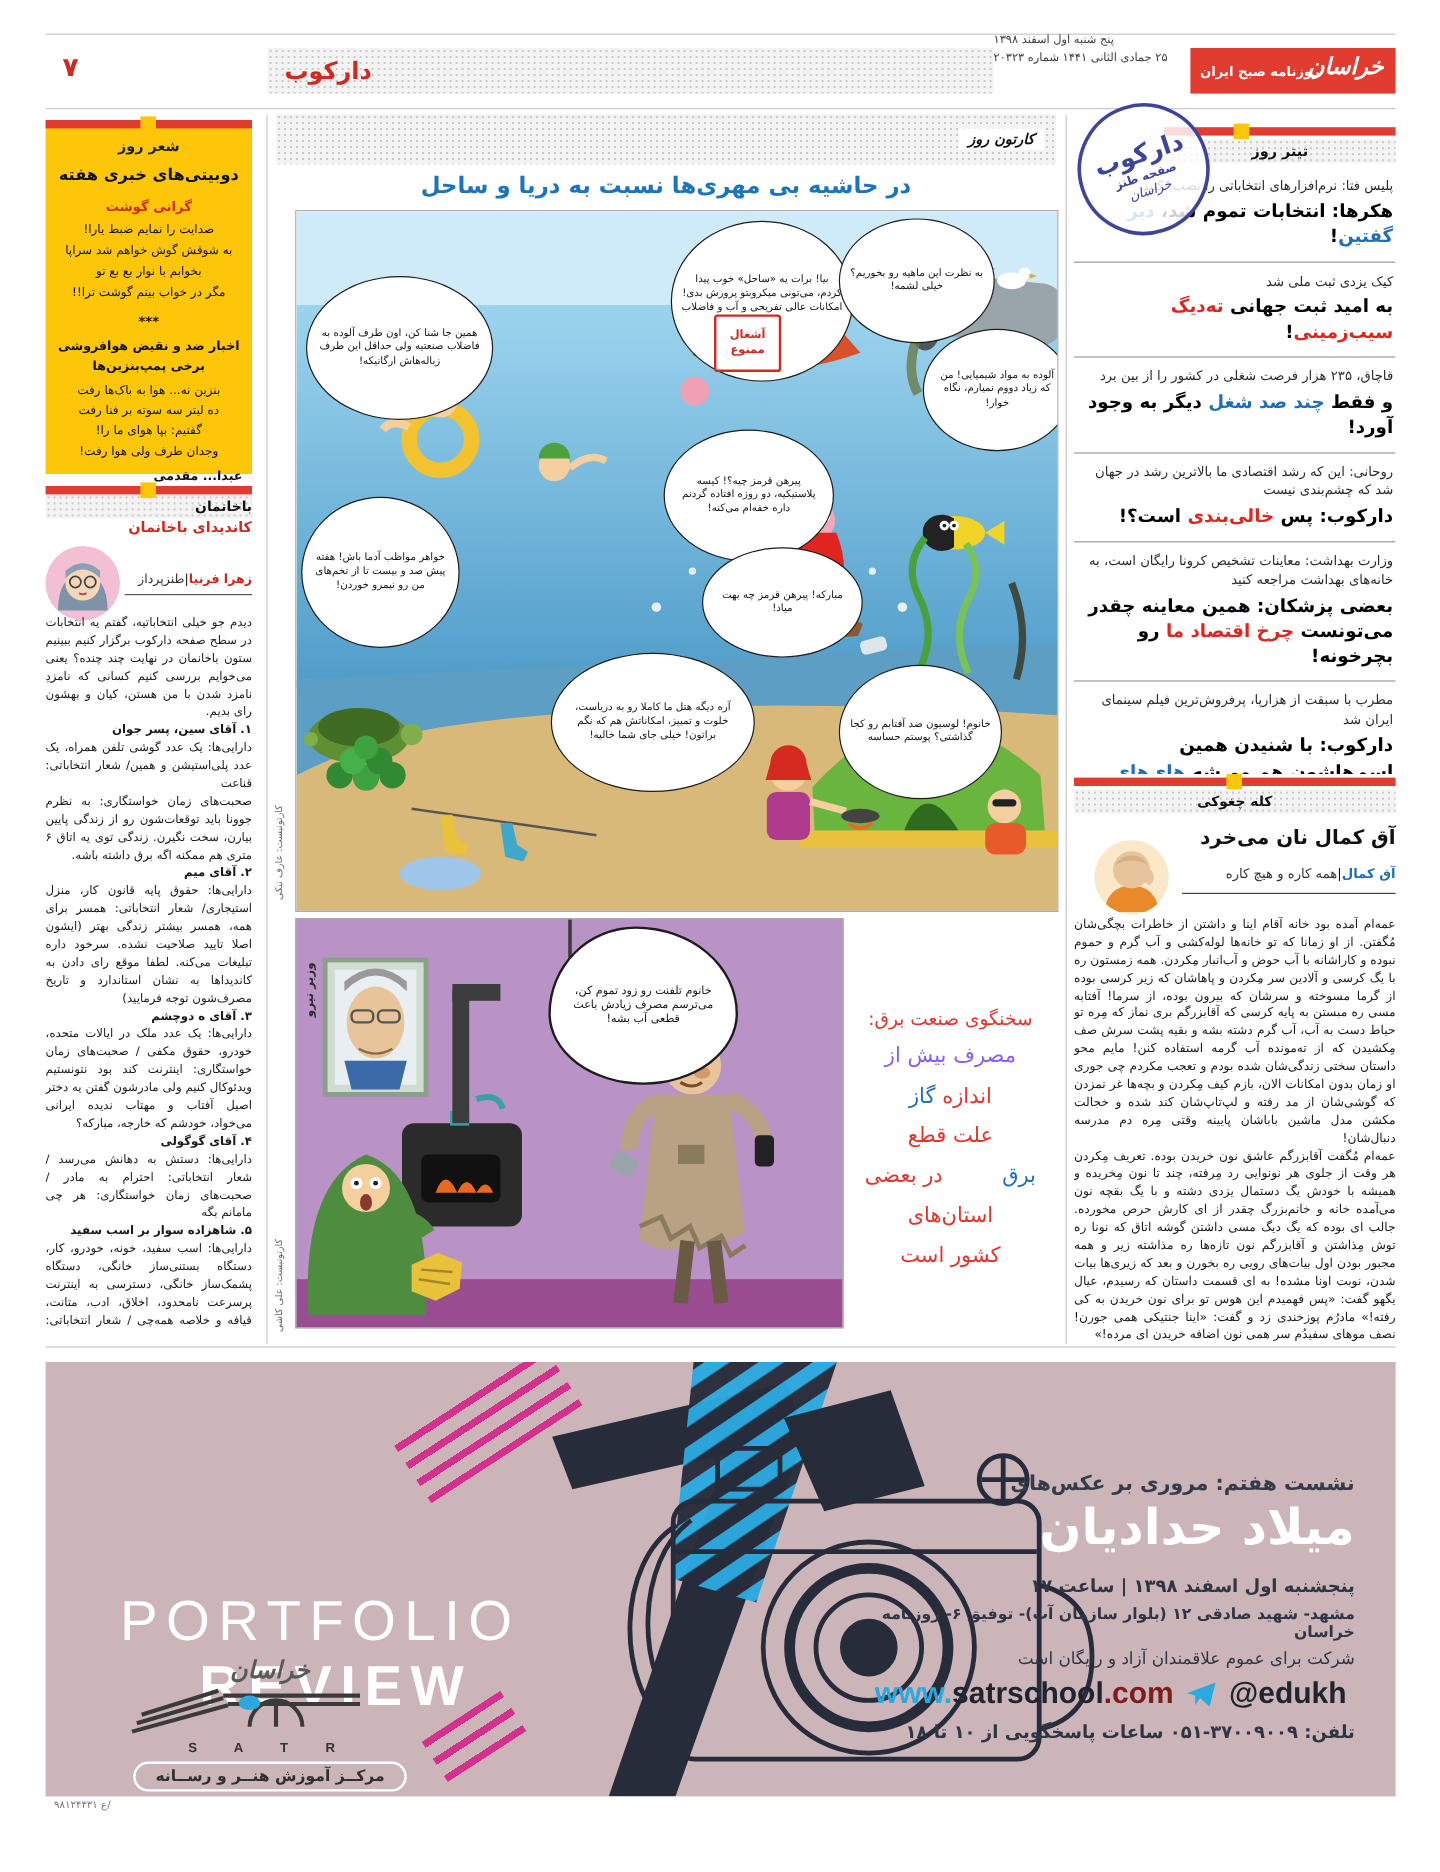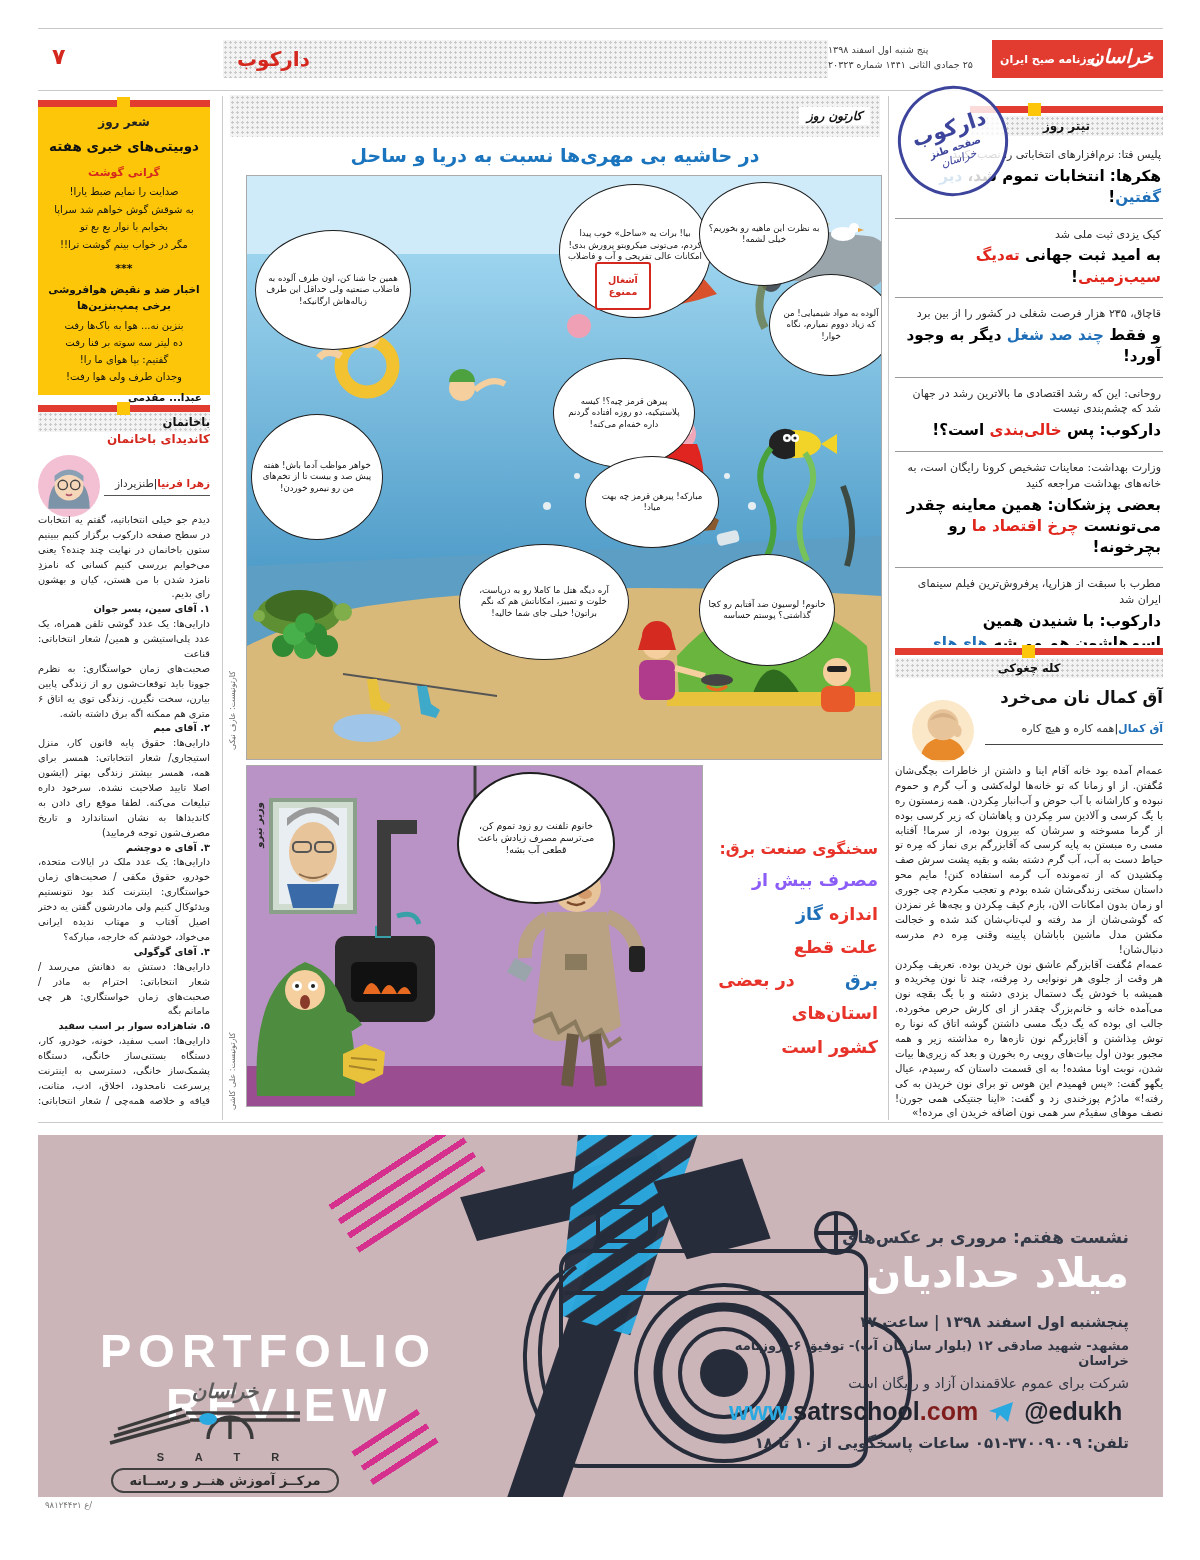--- a/index.html
+++ b/index.html
@@ -25,43 +25,43 @@
   .tr-item{border-bottom:1px solid #9a9a9a;padding:8px 2px 9px;direction:rtl;text-align:right;}
   .tr-item:last-child{border-bottom:none;}
   .tr-kicker{font-size:11px;color:#2b2b2b;line-height:1.45;}
   .tr-head{font-size:15.2px;font-weight:bold;color:#000;line-height:1.4;margin-top:3px;}
   
   .bodytext{direction:rtl;text-align:justify;font-size:9.8px;line-height:1.52;color:#1a1a1a;}
   .bodytext .bh{font-weight:bold;}
   
   .poem{direction:rtl;text-align:center;}
   
-  .slogan-line{direction:rtl;font-weight:bold;font-size:17.5px;line-height:1.9;}
+  .slogan-line{direction:rtl;text-align:center;font-weight:normal;font-size:17.5px;line-height:1.9;}
   
   .ad{background:#cbb5b9;}
   .adtxt{direction:rtl;text-align:right;}
   .stripes{background:repeating-linear-gradient(0deg,#d6308f 0 6px,transparent 6px 17px);}
-  .pill{border:2px solid #404040;border-radius:999px;font-weight:bold;color:#2f2f2f;
+  .pill{border:2px solid #ffffff;border-radius:999px;font-weight:bold;color:#2f2f2f;
         padding:3px 16px;font-size:13px;white-space:nowrap;direction:rtl;}
   .vcred{writing-mode:vertical-rl;transform:rotate(180deg);font-size:8px;color:#666;letter-spacing:1px;}
 </style>
 </head>
 <body>
 
 <div class="page">
 
   <div class="abs hairline" style="left:38px;top:28px;width:1125px;height:1px;"></div>
 
   <div class="abs" style="left:52px;top:44px;font-size:22px;font-weight:bold;color:#d4281e;">۷</div>
 
   <div class="abs dotbar" style="left:223px;top:40px;width:605px;height:38px;">
     <span class="abs" style="left:14px;top:7px;font-size:20px;font-weight:bold;color:#d4281e;direction:rtl;">دارکوب</span>
   </div>
 
-  <div class="abs rtl" style="left:828px;top:42px;width:158px;text-align:left;font-size:9.5px;color:#3c3c3c;line-height:1.6;">
+  <div class="abs rtl" style="left:828px;top:26px;width:158px;text-align:left;font-size:9.5px;color:#3c3c3c;line-height:1.6;">
     <div>پنج شنبه اول اسفند ۱۳۹۸</div>
     <div>۲۵ جمادی الثانی ۱۴۴۱ شماره ۲۰۳۲۳</div>
   </div>
 
   <div class="abs masthead" style="left:992px;top:40px;width:171px;height:38px;">
     <span class="abs" style="right:10px;top:5px;font-size:19px;font-weight:bold;font-style:italic;">خراسان</span>
     <span class="abs" style="left:8px;top:13px;font-size:11px;font-weight:bold;">روزنامه صبح ایران</span>
   </div>
 
   <div class="abs hairline" style="left:38px;top:90px;width:1125px;height:1px;"></div>
@@ -448,21 +448,21 @@
     <div>عمه‌ام آمده بود خانه آقام اینا و داشتن از خاطرات بچگی‌شان مُگفتن. از او زمانا که تو خانه‌ها لوله‌کشی و آب گرم و حموم نبوده و کاراشانه با آب حوض و آب‌انبار مِکردن. همه زمستون ره با یگ کرسی و آلادین سر مِکردن و پاهاشان که زیر کرسی بوده از گرما مسوخته و سرشان که بیرون بوده، از سرما! آفتابه مسی ره مبستن به پایه کرسی که آقابزرگم بری نماز که مِره تو حیاط دست به آب، آب گرم دشته بشه و بقیه پشت سرش صف مِکشیدن که از ته‌مونده آب گرمه استفاده کنن! مایم محو داستان سختی زندگی‌شان شده بودم و تعجب مکردم چی جوری او زمان بدون امکانات الان، بازم کیف مِکردن و بچه‌ها غر نمزدن که گوشی‌شان از مد رفته و لپ‌تاپ‌شان کند شده و خجالت مکشن مدل ماشین باباشان پایینه وقتی مِره دم مدرسه دنبال‌شان!</div>
     <div>عمه‌ام مُگفت آقابزرگم عاشق نون خریدن بوده. تعریف مِکردن هر وقت از جلوی هر نونوایی رد مِرفته، چند تا نون مِخریده و همیشه با خودش یگ دستمال یزدی دشته و با یگ بقچه نون می‌آمده خانه و خانم‌بزرگ چقدر از ای کارش حرص مخورده. جالب ای بوده که یگ دیگ مسی داشتن گوشه اتاق که نونا ره توش مِذاشتن و آقابزرگم نون تازه‌ها ره مذاشته زیر و همه مجبور بودن اول بیات‌های رویی ره بخورن و بعد که زیری‌ها بیات شدن، نوبت اونا مشده! به ای قسمت داستان که رسیدم، عیال یگهو گفت: «پس فهمیدم این هوس تو برای نون خریدن به کی رفته!» مادرُم پوزخندی زد و گفت: «اینا جنتیکی همی جورن! نصف موهای سفیدُم سر همی نون اضافه خریدن ای مرده!»</div>
 
   </div>
 
   <div class="abs ad" style="left:38px;top:1135px;width:1125px;height:362px;overflow:hidden;">
 
     <div class="abs stripes" style="left:292px;top:18px;width:150px;height:64px;transform:rotate(-33deg);"></div>
     <div class="abs stripes" style="left:318px;top:292px;width:78px;height:40px;transform:rotate(-33deg);"></div>
 
-    <div class="abs" style="left:62px;top:188px;color:#fff;font-weight:bold;font-size:47px;letter-spacing:7px;z-index:1;font-family:'Liberation Sans',sans-serif;">PORTFOLIO</div>
+    <div class="abs" style="left:62px;top:188px;color:#fff;font-weight:normal;font-size:47px;letter-spacing:7px;z-index:1;font-family:'Liberation Sans',sans-serif;">PORTFOLIO</div>
     <div class="abs" style="left:128px;top:242px;color:#fff;font-weight:bold;font-size:47px;letter-spacing:7px;z-index:1;font-family:'Liberation Sans',sans-serif;">REVIEW</div>
 
     <svg class="abs" style="left:390px;top:0;z-index:2;" width="300" height="362" viewBox="0 0 300 430">
       <defs>
         <pattern id="cyst" width="30" height="30" patternTransform="rotate(56)" patternUnits="userSpaceOnUse">
           <rect width="30" height="30" fill="#262c3a"></rect>
             <rect width="14" height="30" fill="#2aa9e0"></rect>
         </pattern>
       </defs>
       <polygon points="10,74 242,20 260,74 30,126" fill="#262c3a"></polygon>

